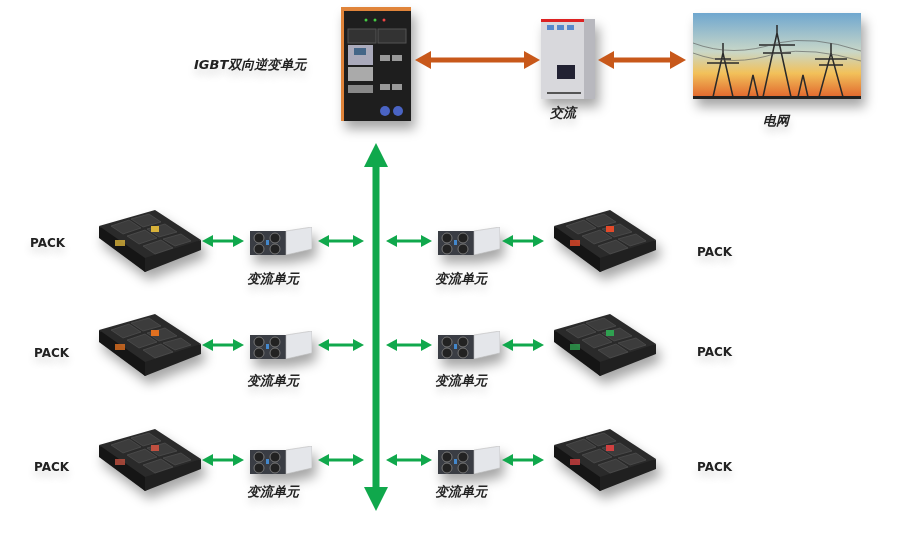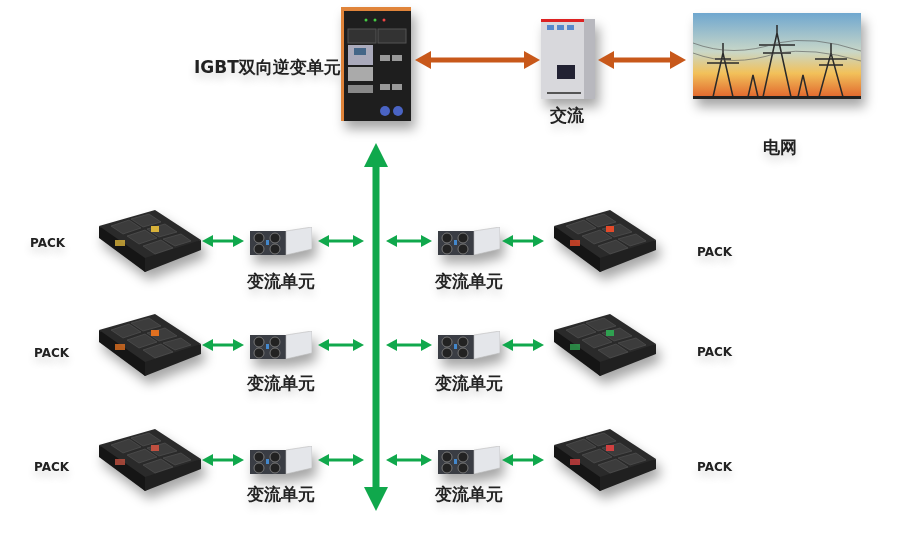--- a/index.html
+++ b/index.html
@@ -1,18 +1,18 @@
 <!DOCTYPE html>
 <html><head>
 <meta charset="utf-8">
 <style>
   html,body{margin:0;padding:0;background:#fff;}
   body{width:899px;height:549px;position:relative;overflow:hidden;font-family:"DejaVu Sans",sans-serif;}
   .lbl{position:absolute;font-weight:bold;color:#222;font-size:12px;white-space:nowrap;text-shadow:0 6px 8px rgba(0,0,0,0.15);}
-  .cn{font-size:17px;}
+  .cn{font-size:13px;font-style:italic;}
   .abs{position:absolute;}
   .shadow{filter:drop-shadow(4px 8px 6px rgba(0,0,0,0.35));}
 </style>
 </head>
 <body>
 
 <div class="lbl cn" style="left:194px;top:56px;">IGBT双向逆变单元</div>
 
 <svg class="abs shadow" style="left:340px;top:5px;" width="72" height="118">
   <rect x="1" y="2" width="70" height="114" fill="#1e1e1e"></rect>
@@ -62,21 +62,21 @@
     <path d="M70 84 L84 20 L98 84 M66 32 L102 32 M70 40 L98 40 M84 20 L84 12"></path>
     <path d="M126 84 L138 40 L150 84 M122 46 L154 46 M126 52 L150 52 M138 40 L138 30"></path>
     <path d="M55 84 L60 62 L65 84 M105 84 L110 62 L115 84"></path>
   </g>
   <g stroke="#555" stroke-width="0.6" fill="none">
     <path d="M0 30 Q40 45 84 30 Q120 22 168 38"></path>
     <path d="M0 40 Q40 55 84 40 Q120 34 168 48"></path>
   </g>
   <rect x="0" y="83" width="168" height="3" fill="#222"></rect>
 </svg>
-<div class="lbl cn" style="left:763px;top:136px;">电网</div>
+<div class="lbl cn" style="left:763px;top:112px;">电网</div>
 
 <svg class="abs" style="left:415px;top:48px;" width="125" height="24">
   <line x1="14" y1="12" x2="111" y2="12" stroke="#c8581a" stroke-width="5"></line>
   <polygon points="0,12 16,3 16,21" fill="#c8581a"></polygon>
   <polygon points="125,12 109,3 109,21" fill="#c8581a"></polygon>
 </svg>
 <svg class="abs" style="left:598px;top:48px;" width="88" height="24">
   <line x1="14" y1="12" x2="74" y2="12" stroke="#c8581a" stroke-width="5"></line>
   <polygon points="0,12 16,3 16,21" fill="#c8581a"></polygon>
   <polygon points="88,12 72,3 72,21" fill="#c8581a"></polygon>

